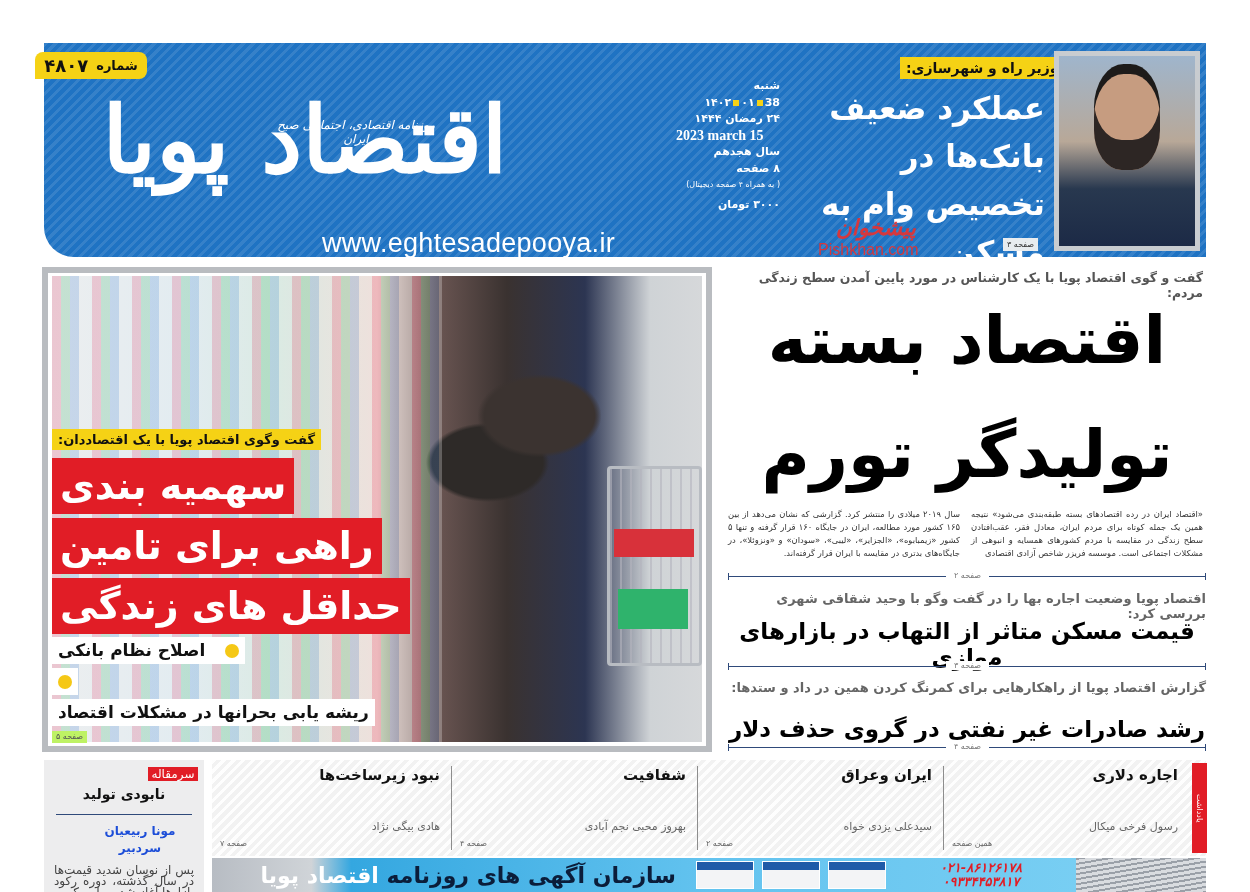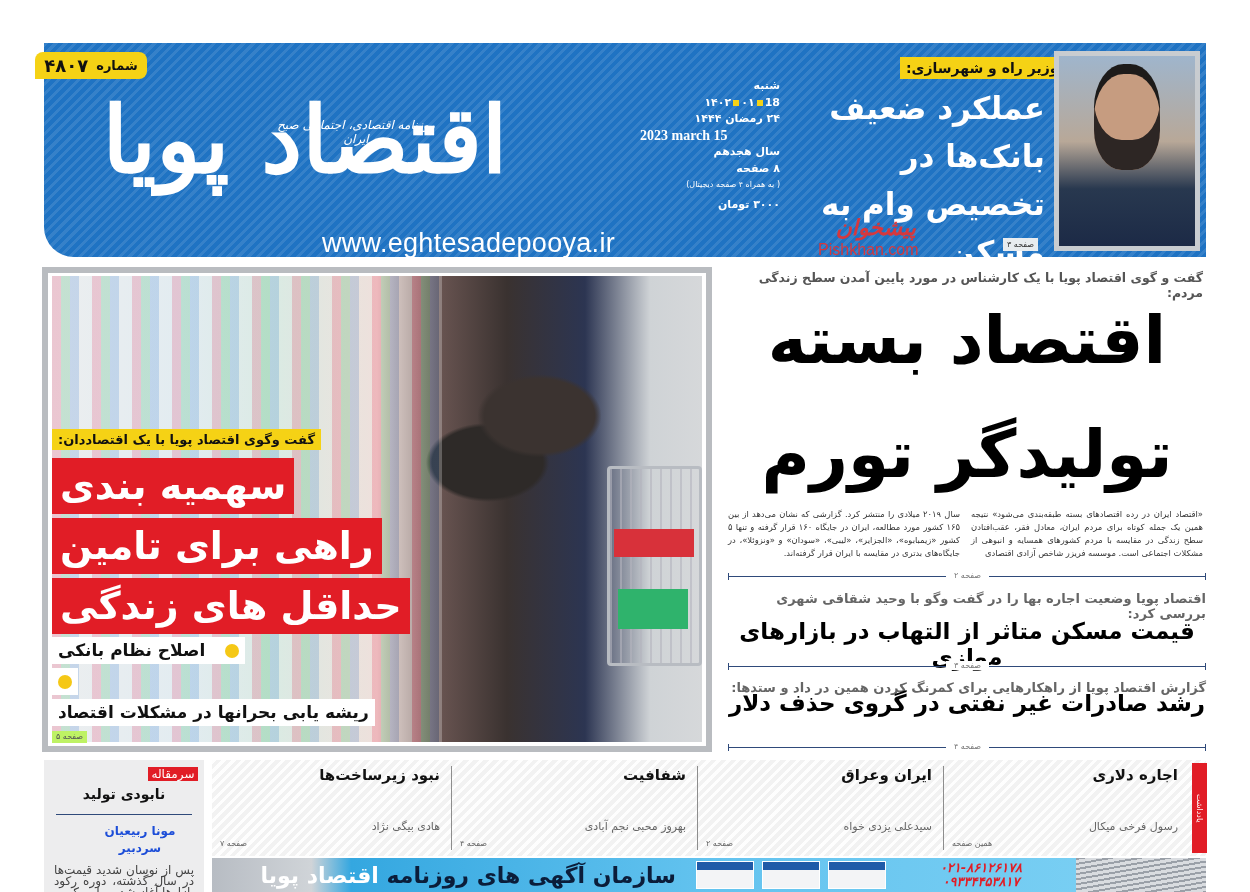--- a/index.html
+++ b/index.html
@@ -31,21 +31,21 @@
     color: #ffffff; font-family: "DejaVu Serif", serif; font-size: 12px; font-style: italic; text-align: center;
   }
   .website {
     position: absolute; left: 322px; top: 228px; color: #ffffff;
     font-family: "Liberation Sans", sans-serif; font-size: 27px; direction: ltr; letter-spacing: 0.3px;
   }
   .dateblock {
     position: absolute; left: 640px; top: 78px; width: 140px; color: #ffffff;
     font-size: 11px; font-weight: bold; line-height: 16.5px; text-align: right; direction: rtl;
   }
-  .dateblock .en { font-family: "Liberation Serif", serif; font-size: 14px; direction: ltr; text-align: left; }
+  .dateblock .en { font-family: "Liberation Serif", serif; font-size: 14px; direction: ltr; text-align: left; margin-left: 36px; }
   .dateblock .note { font-size: 8px; font-weight: normal; }
   .dateblock .sq { display: inline-block; width: 6px; height: 6px; background: #f5d215; margin: 0 2px; }
 
   .lead-kicker {
     position: absolute; left: 900px; top: 57px; height: 22px; padding: 0 6px;
     background: #f5d215; color: #111; font-size: 14px; font-weight: bold; line-height: 22px;
   }
   .lead-title {
     position: absolute; left: 795px; top: 84px; width: 250px;
     color: #ffffff; font-size: 31px; font-weight: bold; line-height: 48px; text-align: right;
@@ -198,21 +198,21 @@
   <span class="num">۴۸۰۷</span>
 </div>
 
 <div class="logo">اقتصاد پویا</div>
 <div class="tagline">روزنامه اقتصادی، اجتماعی صبح ایران</div>
 <div class="website">www.eghtesadepooya.ir</div>
 
 <div class="dateblock">
   <div>شنبه</div>
   <div>
-    <span>18</span><span class="sq"></span><span>۰۱</span><span class="sq"></span><span>۱۴۰۲</span>
+    <span>38</span><span class="sq"></span><span>۰۱</span><span class="sq"></span><span>۱۴۰۲</span>
   </div>
   <div>۲۴ رمضان ۱۴۴۴</div>
   <div class="en">2023 march 15</div>
   <div>سال هجدهم</div>
   <div>۸ صفحه</div>
   <div class="note">( به همراه ۴ صفحه دیجیتال)</div>
   <div style="margin-top:3px;">۳۰۰۰ تومان</div>
 </div>
 
 <div class="lead-kicker">وزیر راه و شهرسازی:</div>
@@ -261,21 +261,21 @@
 <div class="rule" style="left:728px; top:576px; width:478px;">
   <span class="rule-page" style="left:218px;">صفحه ۲</span>
 </div>
 
 <div class="story-kicker" style="top:591px;">اقتصاد پویا وضعیت اجاره بها را در گفت وگو با وحید شقاقی شهری بررسی کرد:</div>
 <div class="story-title" style="top:618px;">قیمت مسکن متاثر از التهاب در بازارهای موازی</div>
 <div class="rule" style="left:728px; top:666px; width:478px;">
   <span class="rule-page" style="left:218px;">صفحه ۳</span>
 </div>
 <div class="story-kicker" style="top:680px;">گزارش اقتصاد پویا از راهکارهایی برای کمرنگ کردن همین در داد و ستدها:</div>
-<div class="story-title" style="top:690px;">رشد صادرات غیر نفتی در گروی حذف دلار</div>
+<div class="story-title" style="top:716px;">رشد صادرات غیر نفتی در گروی حذف دلار</div>
 <div class="rule" style="left:728px; top:747px; width:478px;">
   <span class="rule-page" style="left:218px;">صفحه ۴</span>
 </div>
 
 <div class="columns-strip"></div>
 <div class="col-tab">یادداشت</div>
 
 <div class="col-item" style="left:944px; width:246px;">
   <span class="title">اجاره دلاری</span>
   <span class="author">رسول فرخی میکال</span>

